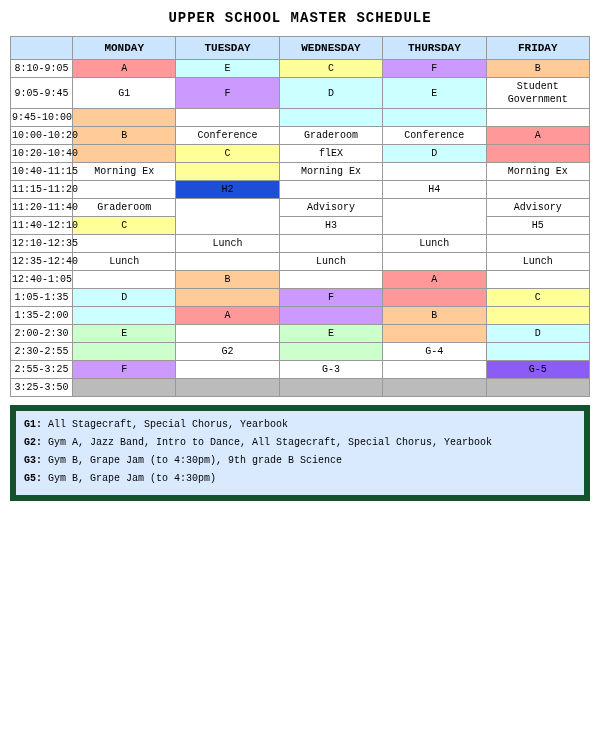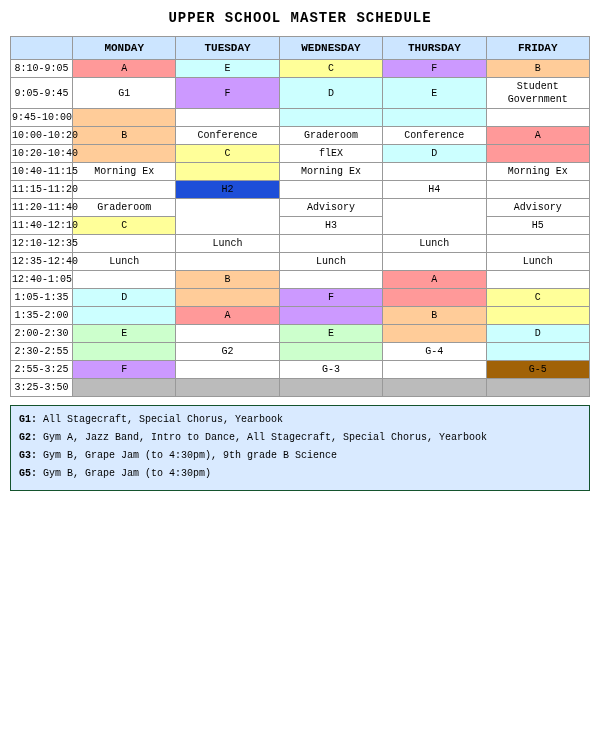--- a/index.html
+++ b/index.html
@@ -42,21 +42,21 @@
       width: 62px;
       font-size: 9px;
       background: #fff;
       border: 1px solid #999;
       white-space: nowrap;
     }
     .col-day { width: calc((100% - 62px) / 5); }
 
     .notes-section {
       margin-top: 8px;
-      border: 1px solid #14532d;
+      border: 6px solid #14532d;
       padding: 6px 8px;
       background: #d9eaff;
       font-size: 10px;
       line-height: 1.6;
     }
     .notes-section div {
       margin-bottom: 2px;
     }
   </style>
 </head>
@@ -202,21 +202,21 @@
         <td style="background-color: rgb(204, 255, 204); white-space: pre-line;"></td>
         <td style="background-color: rgb(255, 255, 255); white-space: pre-line;">G-4</td>
         <td style="background-color: rgb(204, 255, 255); white-space: pre-line;"></td>
       </tr>
       <tr>
         <td class="time-col">2:55-3:25</td>
         <td style="background-color: rgb(204, 153, 255); white-space: pre-line;">F</td>
         <td style="background-color: rgb(255, 255, 255); white-space: pre-line;"></td>
         <td style="background-color: rgb(255, 255, 255); white-space: pre-line;">G-3</td>
         <td style="background-color: rgb(255, 255, 255); white-space: pre-line;"></td>
-        <td style="background-color: #a16207; white-space: pre-line;">G-5</td>
+        <td style="background-color: #8b5cf6; white-space: pre-line;">G-5</td>
       </tr>
       <tr>
         <td class="time-col">3:25-3:50</td>
         <td style="background-color: rgb(187, 187, 187); white-space: pre-line;"></td>
         <td style="background-color: rgb(187, 187, 187); white-space: pre-line;"></td>
         <td style="background-color: rgb(187, 187, 187); white-space: pre-line;"></td>
         <td style="background-color: rgb(187, 187, 187); white-space: pre-line;"></td>
         <td style="background-color: rgb(187, 187, 187); white-space: pre-line;"></td>
       </tr>
     </tbody>

